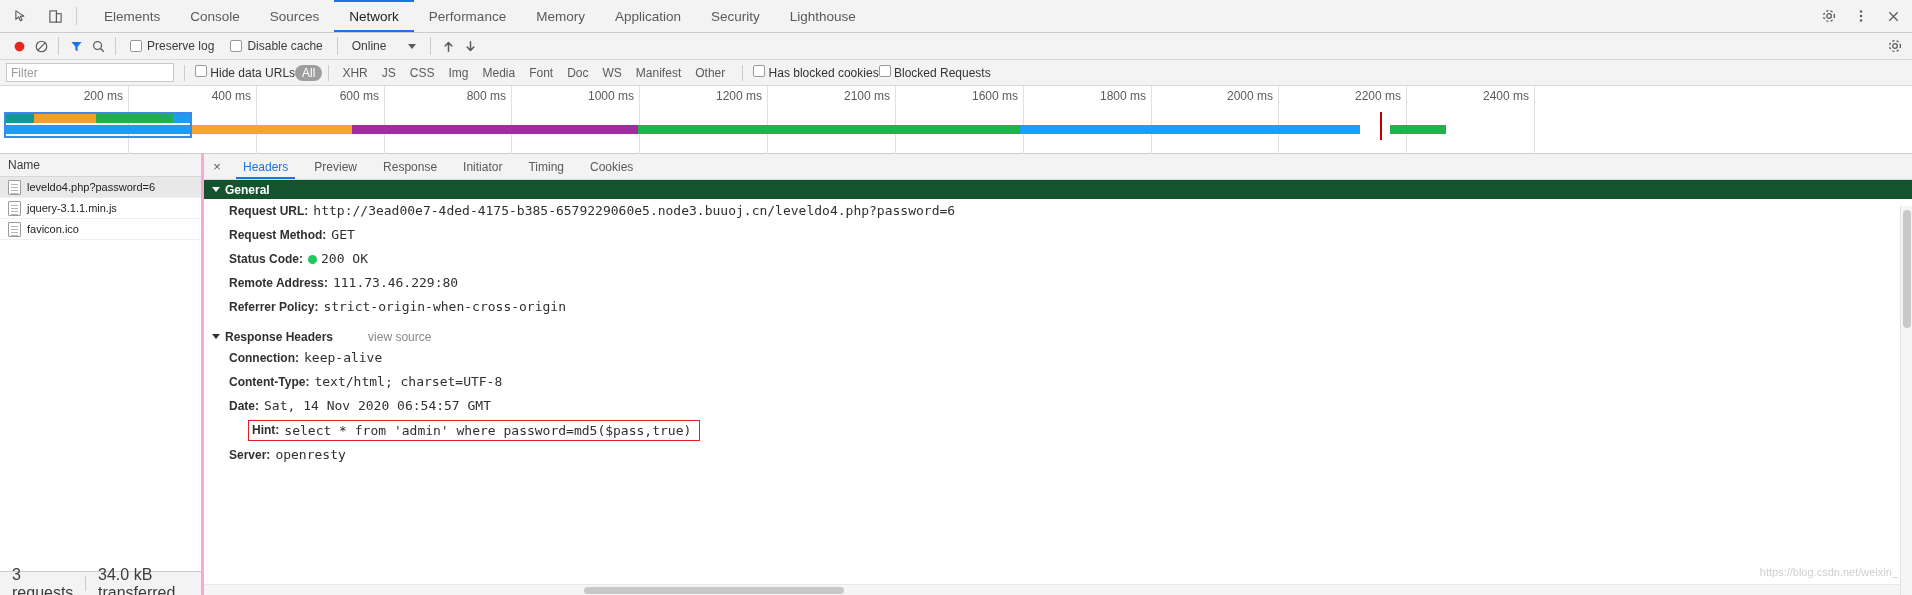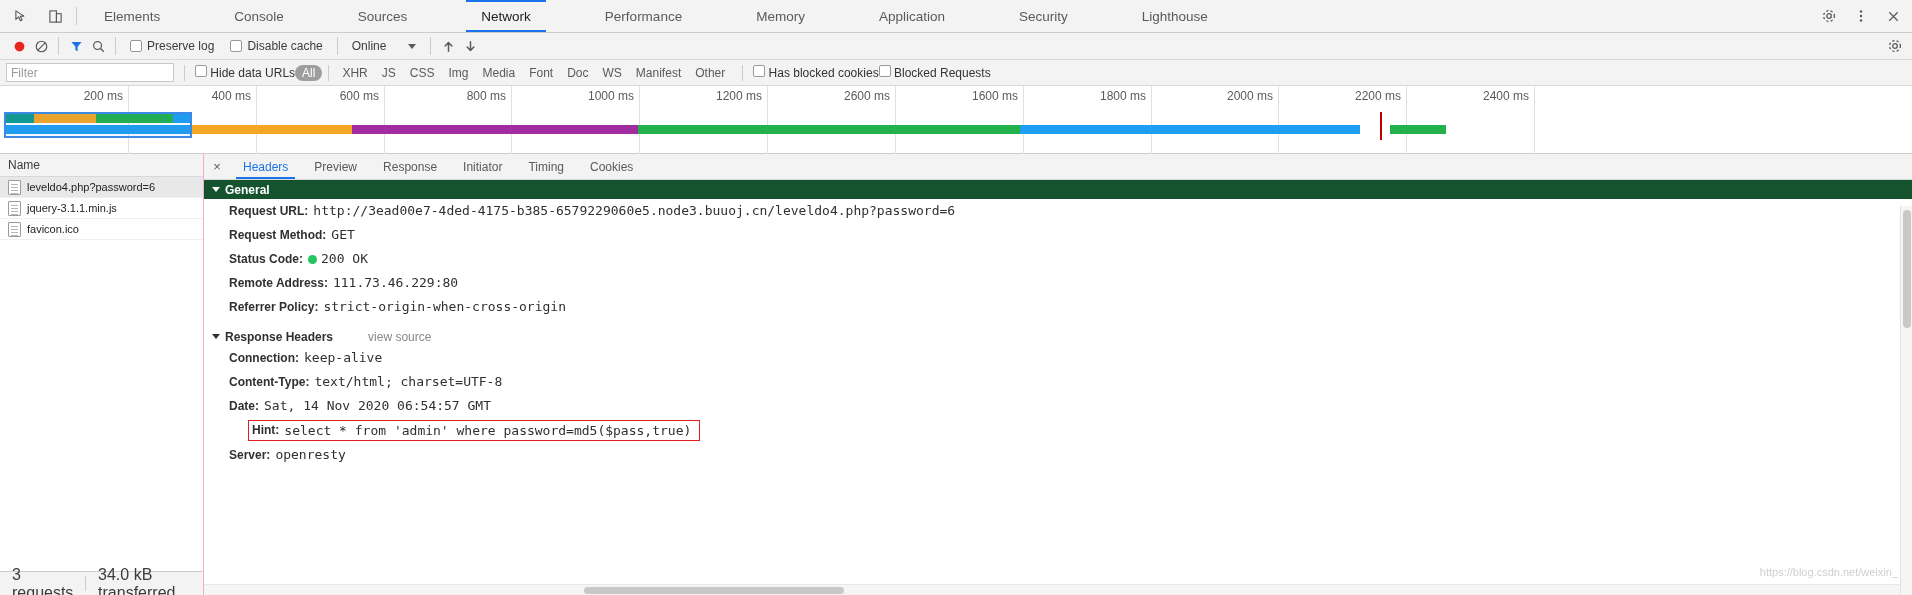--- a/index.html
+++ b/index.html
@@ -23,21 +23,21 @@
     display: flex; align-items: center;
     position: relative;
   }
   .tb-icons { display: flex; align-items: center; padding: 0 4px 0 10px; gap: 12px; }
   .icon-btn {
     width: 22px; height: 22px;
     display: flex; align-items: center; justify-content: center;
     cursor: pointer;
   }
   .vsep { width: 1px; height: 18px; background: #ccc; margin: 0 6px; }
-  .tabs { display: flex; align-items: stretch; height: 100%; margin-left: 6px; gap: 44px; }
+  .tabs { display: flex; align-items: stretch; height: 100%; margin-left: 6px; }
   .tab {
     padding: 0 15px;
     display: flex; align-items: center;
     font-size: 13.5px; color: #5a5a5a;
     cursor: pointer; position: relative;
     height: 100%;
   }
   .tab.active { color: #222; }
   .tab.active::after {
     content: ""; position: absolute; left: 0; right: 0; bottom: 0;
@@ -114,21 +114,21 @@
     border: 2px solid #3b8ae8; background: rgba(59,138,232,0.06);
   }
   .event-line { position: absolute; top: 26px; width: 1.5px; height: 28px; }
 
   
   .content { flex: 1; display: flex; min-height: 0; }
 
   
   .req-list {
     width: 204px; min-width: 204px;
-    border-right: 1px solid #f9a8d4;
+    border-right: 3px solid #f9a8d4;
     display: flex; flex-direction: column;
     background: #fff;
   }
   .req-head {
     height: 23px; min-height: 23px; background: #f3f3f3;
     border-bottom: 1px solid #d8d8d8;
     display: flex; align-items: center; padding-left: 8px;
     font-size: 12px; color: #3c3c3c;
   }
   .req-rows { flex: 1; overflow: hidden; }
@@ -399,21 +399,21 @@
       <div class="ruler-tick" style="left:1278px;"></div>
       <div class="ruler-tick" style="left:1406px;"></div>
       <div class="ruler-tick" style="left:1534px;"></div>
 
       <div class="ruler-label" style="left:128px;">200 ms</div>
       <div class="ruler-label" style="left:256px;">400 ms</div>
       <div class="ruler-label" style="left:384px;">600 ms</div>
       <div class="ruler-label" style="left:511px;">800 ms</div>
       <div class="ruler-label" style="left:639px;">1000 ms</div>
       <div class="ruler-label" style="left:767px;">1200 ms</div>
-      <div class="ruler-label" style="left:895px;">2600 ms</div>
+      <div class="ruler-label" style="left:895px;">2100 ms</div>
       <div class="ruler-label" style="left:1023px;">1600 ms</div>
       <div class="ruler-label" style="left:1151px;">1800 ms</div>
       <div class="ruler-label" style="left:1278px;">2000 ms</div>
       <div class="ruler-label" style="left:1406px;">2200 ms</div>
       <div class="ruler-label" style="left:1534px;">2400 ms</div>
     </div>
 
     <div class="bars">
       <div class="bar" style="left:6px;   width:28px;  top:0px; background:#0f9a8e;"></div>
       <div class="bar" style="left:34px;  width:62px;  top:0px; background:#f5a623;"></div>

